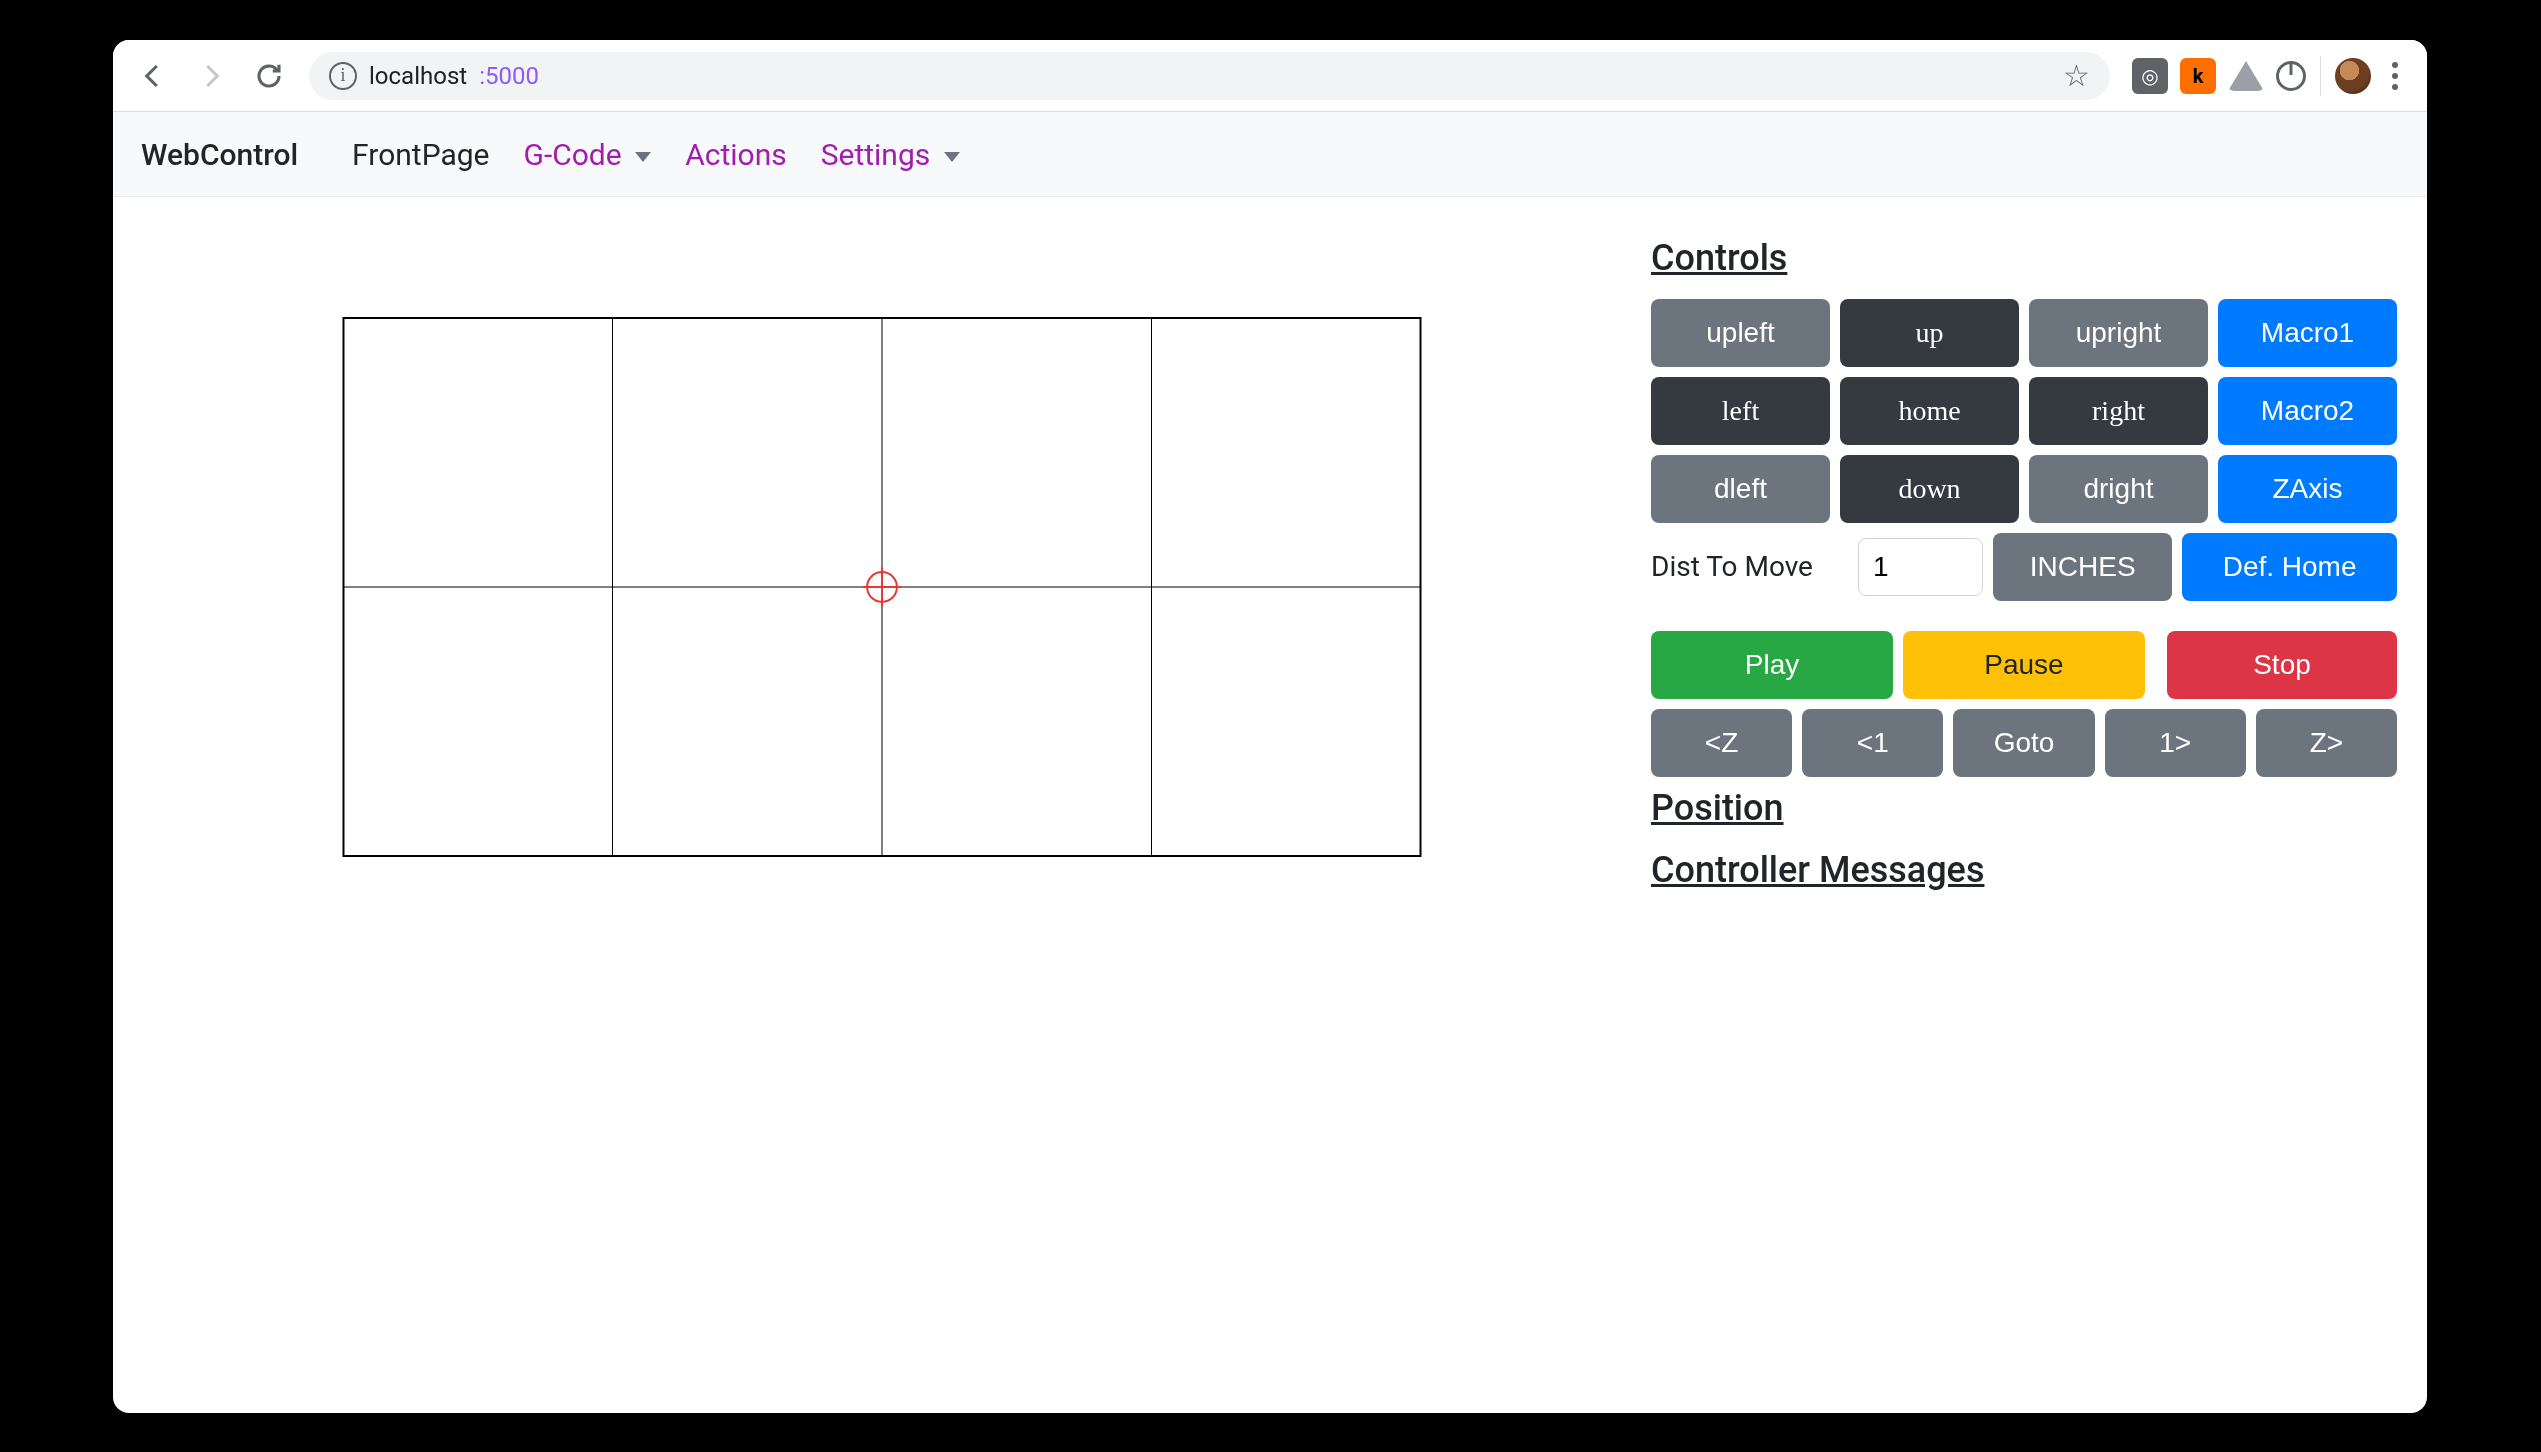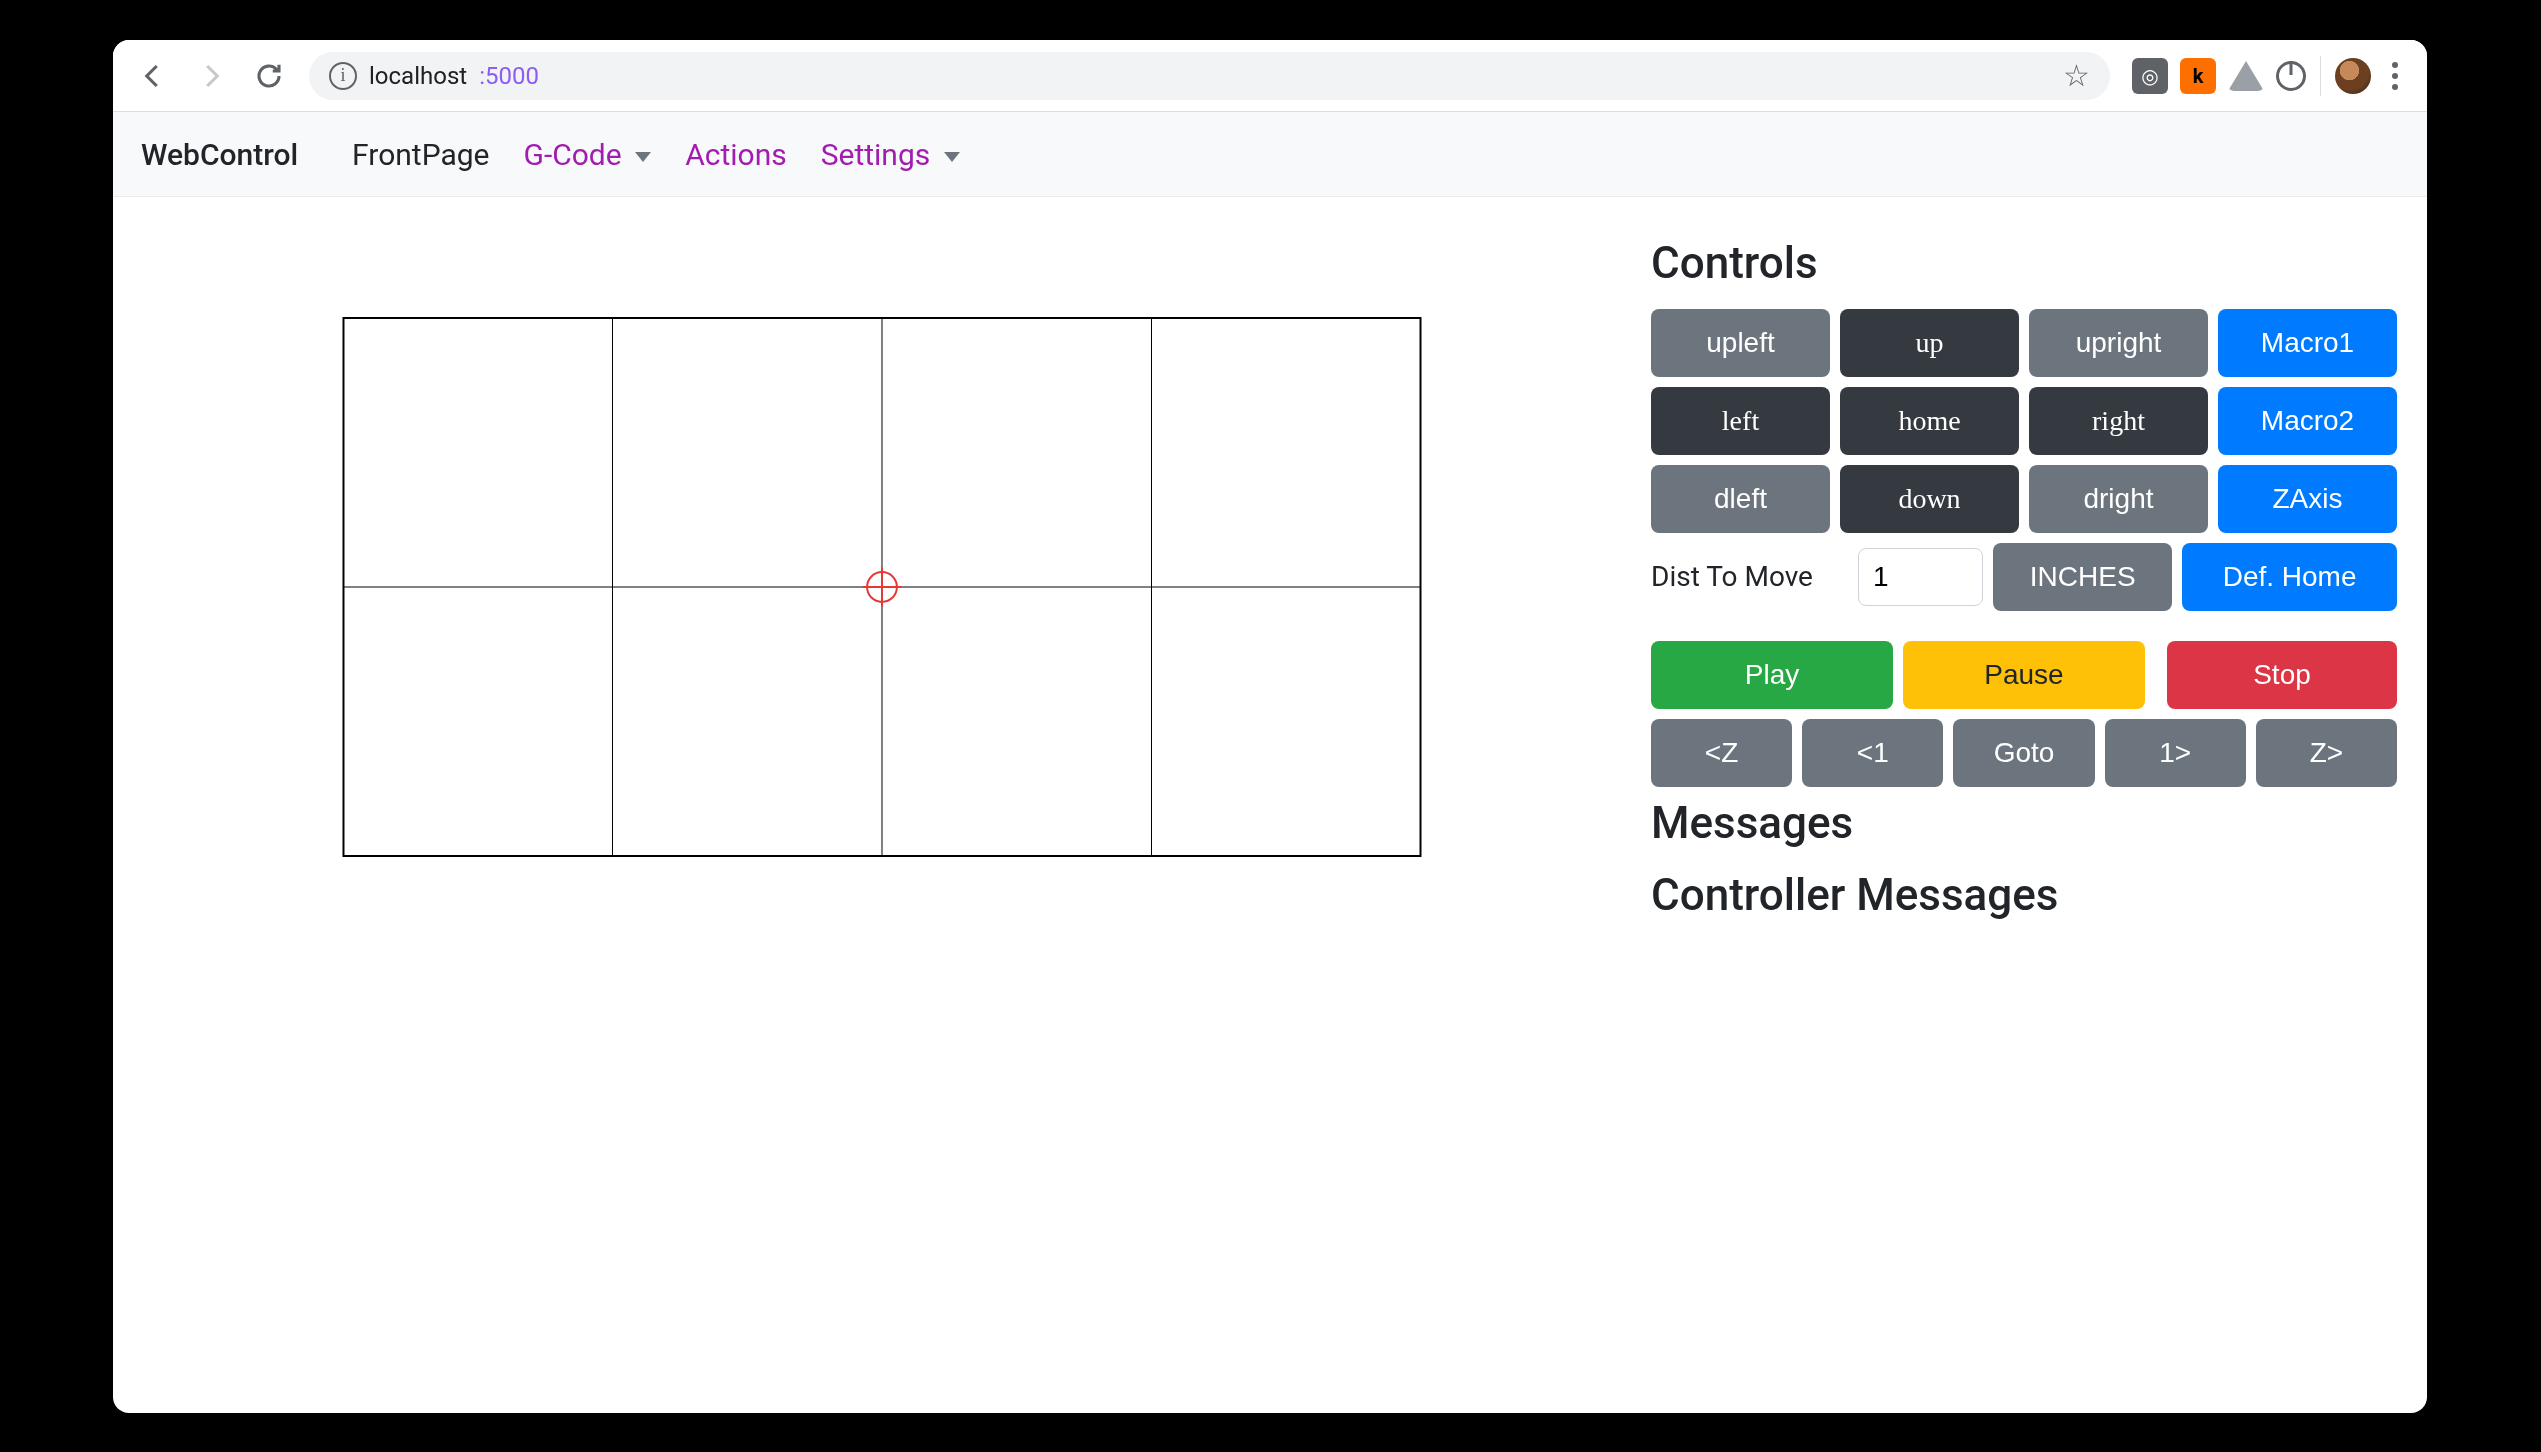--- a/index.html
+++ b/index.html
@@ -166,21 +166,21 @@
     height: 540px;
     position:relative;
   }
   .plot svg { width:100%; height:100%; }
 
   .right {
     width: 776px;
     padding-right: 30px;
   }
 
-  h2.sec { font-size: 44px; font-weight:500; margin: 0 0 20px 0; color:#212529; }
+  h2.sec { font-size: 36px; font-weight:500; margin: 0 0 20px 0; color:#212529;text-decoration:underline; }
 
   .grid4 {
     display:grid;
     grid-template-columns: repeat(4, 1fr);
     gap: 10px;
     margin-bottom: 10px;
   }
   .grid3 {
     display:grid;
     grid-template-columns: repeat(3, 1fr);
@@ -339,19 +339,19 @@
       </div>
 
       <div class="grid5">
         <button class="btn btn-sec">&lt;Z</button>
         <button class="btn btn-sec">&lt;1</button>
         <button class="btn btn-sec">Goto</button>
         <button class="btn btn-sec">1&gt;</button>
         <button class="btn btn-sec">Z&gt;</button>
       </div>
 
-      <h2 class="sec" style="margin-top:6px;">Messages</h2>
+      <h2 class="sec" style="margin-top:6px;">Position</h2>
       <h2 class="sec" style="margin-top:20px;">Controller Messages</h2>
     </div>
   </div>
 
 </div>
 
 
 </body></html>

